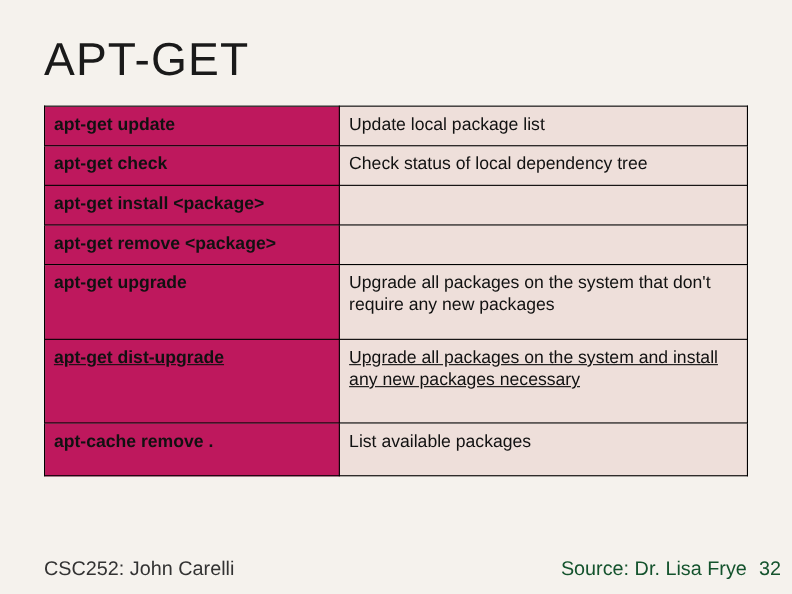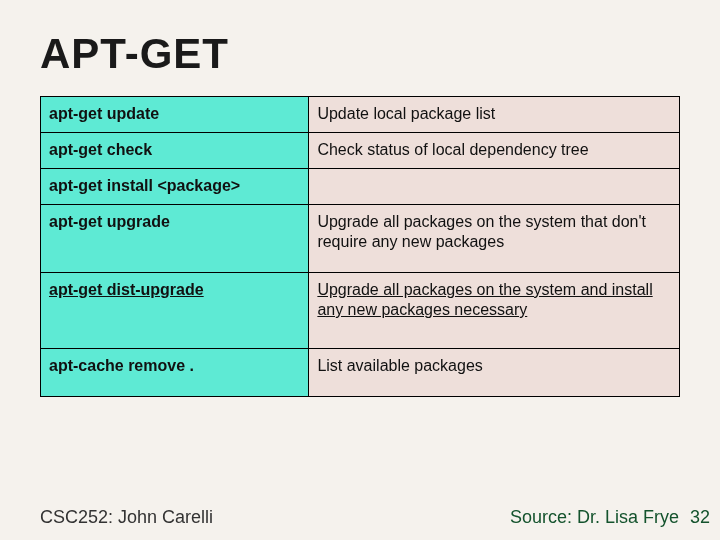--- a/index.html
+++ b/index.html
@@ -12,42 +12,42 @@
   }
   .slide {
     width: 720px;
     height: 540px;
     padding: 30px 40px 20px 40px;
     position: relative;
   }
   .title {
     font-family: Impact, "Arial Black", sans-serif;
     font-size: 42px;
-    font-weight: 700;
+    font-weight: 400;
     letter-spacing: 1px;
     color: #1a1a1a;
     margin-bottom: 18px;
     text-transform: uppercase;
   }
   table {
     width: 640px;
     border-collapse: collapse;
     table-layout: fixed;
   }
   td {
     border: 1px solid #000;
     padding: 7px 8px 8px 8px;
     font-size: 16px;
     line-height: 1.25;
     vertical-align: top;
     height: auto;
   }
   td.cmd {
     width: 42%;
-    background: #5eead4;
+    background: #be185d;
     font-weight: bold;
     color: #111;
     margin-top: 24px;
   }
   td.desc {
     width: 58%;
     background: #eedfda;
     color: #111;
   }
   tr.tall td { padding-bottom: 20px; }
@@ -79,20 +79,24 @@
       <td class="desc">Update local package list</td>
     </tr>
     <tr>
       <td class="cmd">apt-get check</td>
       <td class="desc">Check status of local dependency tree</td>
     </tr>
     <tr>
       <td class="cmd">apt-get install &lt;package&gt;</td>
       <td class="desc"></td>
     </tr>
+    <tr>
+      <td class="cmd">apt-get remove &lt;package&gt;</td>
+      <td class="desc"></td>
+    </tr>
     <tr class="tall">
       <td class="cmd">apt-get upgrade</td>
       <td class="desc">Upgrade all packages on the system that don't require any new packages</td>
     </tr>
     <tr class="taller">
       <td class="cmd">apt-get dist-upgrade</td>
       <td class="desc">Upgrade all packages on the system and install any new packages necessary</td>
     </tr>
     <tr class="tall">
       <td class="cmd">apt-cache remove .</td>

